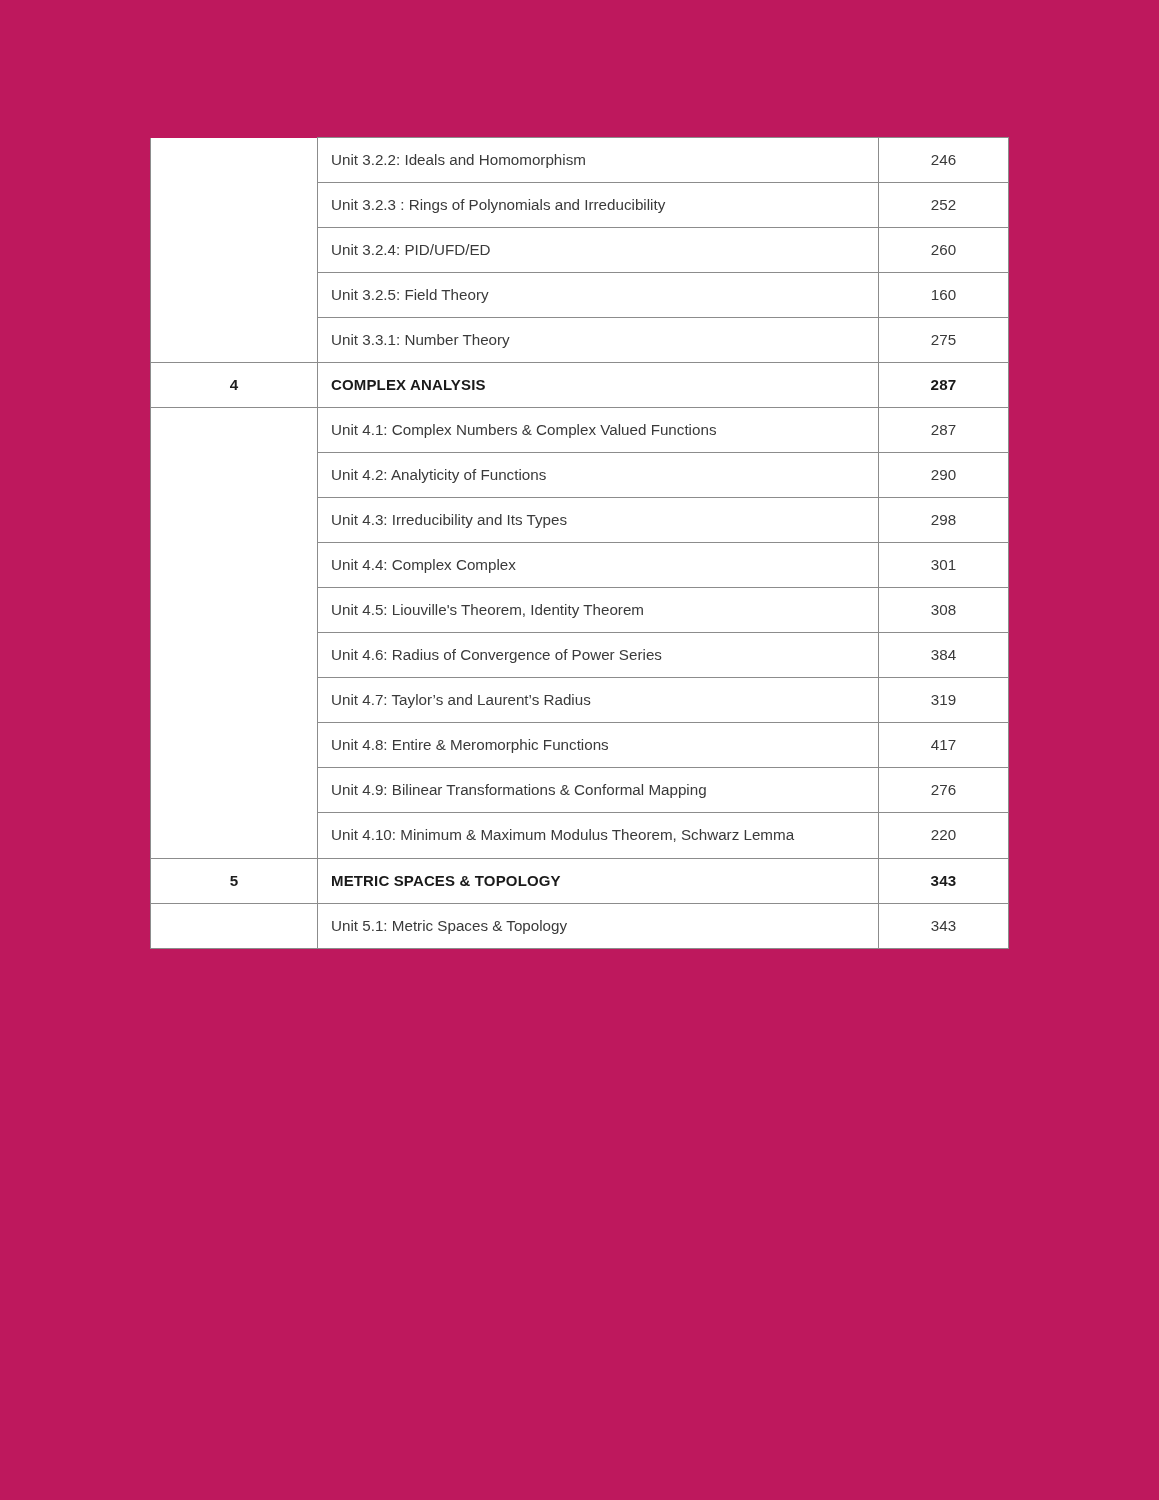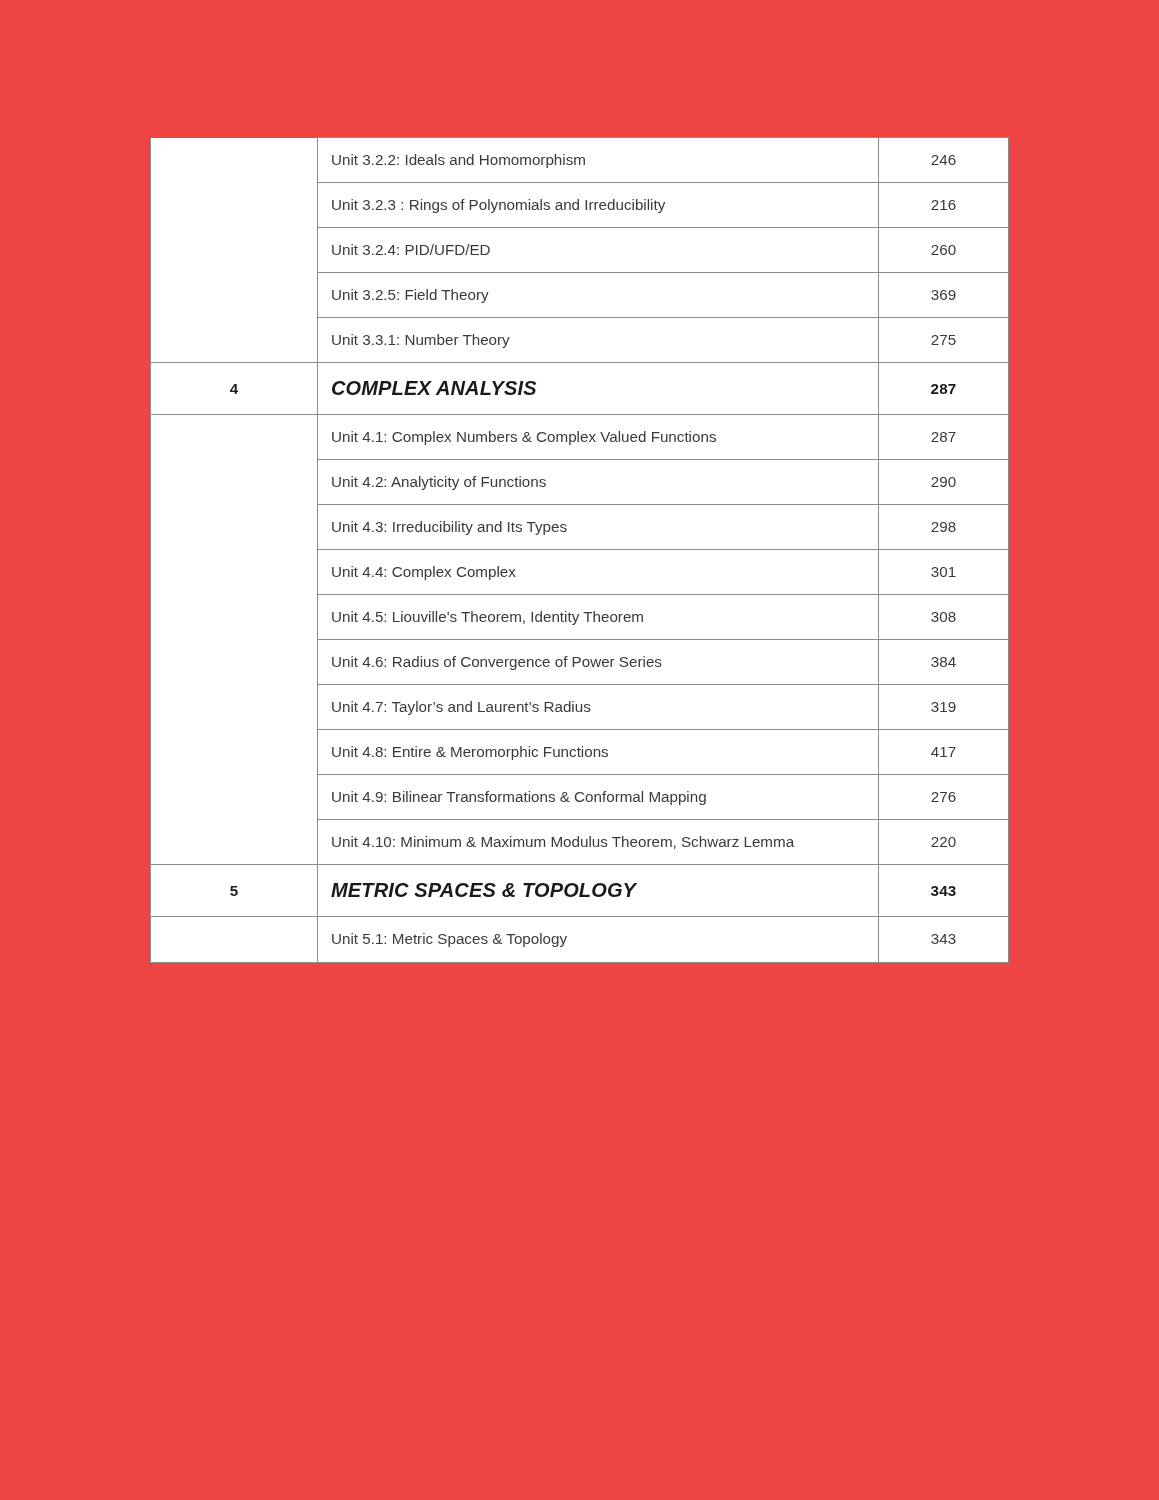--- a/index.html
+++ b/index.html
@@ -13,21 +13,21 @@
     height: 1500px;
     font-family: "Liberation Sans", sans-serif;
     color: #3a3a3a;
     -webkit-font-smoothing: antialiased;
   }
 
   .page {
     position: relative;
     width: 1159px;
     height: 1500px;
-    background: #ef4444;
+    background: #be185d;
     overflow: hidden;
   }
 
   .toc-table {
     position: absolute;
     left: 150px;
     top: 137px;
     width: 858px;
     border-collapse: collapse;
     table-layout: fixed;
@@ -75,22 +75,21 @@
   }
 
   
   tr.section-row td.title-cell,
   tr.section-row td.page-cell {
     font-weight: bold;
     color: #1a1a1a;
     letter-spacing: 0.15px;
   }
   tr.section-row td.title-cell {
-    font-size: 20px;
-    font-style: italic;
+    font-size: 15px;
   }
   tr.section-row td.page-cell {
     font-size: 15.2px;
   }
 </style>
 </head>
 <body>
 
 <div class="page">
 
@@ -102,29 +101,29 @@
     </colgroup>
     <tbody>
 
       <tr>
         <td class="num-cell num-spacer" rowspan="5"></td>
         <td class="title-cell">Unit 3.2.2: Ideals and Homomorphism</td>
         <td class="page-cell">246</td>
       </tr>
       <tr>
         <td class="title-cell">Unit 3.2.3 : Rings of Polynomials and Irreducibility</td>
-        <td class="page-cell">216</td>
+        <td class="page-cell">252</td>
       </tr>
       <tr>
         <td class="title-cell">Unit 3.2.4: PID/UFD/ED</td>
         <td class="page-cell">260</td>
       </tr>
       <tr>
         <td class="title-cell">Unit 3.2.5: Field Theory</td>
-        <td class="page-cell">369</td>
+        <td class="page-cell">160</td>
       </tr>
       <tr>
         <td class="title-cell">Unit 3.3.1: Number Theory</td>
         <td class="page-cell">275</td>
       </tr>
 
       <tr class="section-row">
         <td class="num-cell">4</td>
         <td class="title-cell">COMPLEX ANALYSIS</td>
         <td class="page-cell">287</td>

